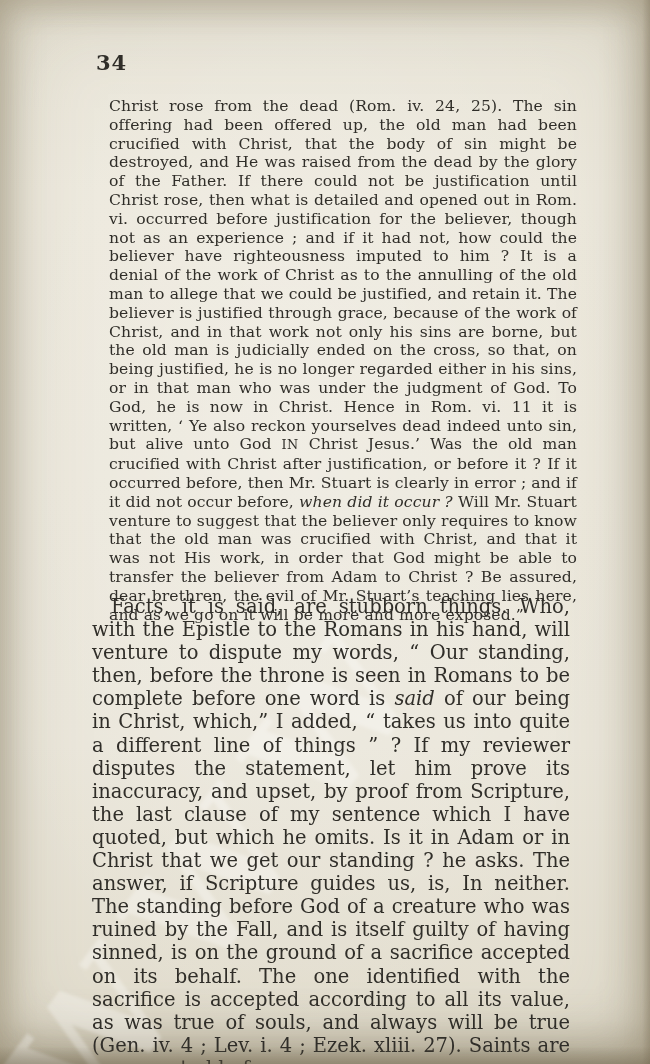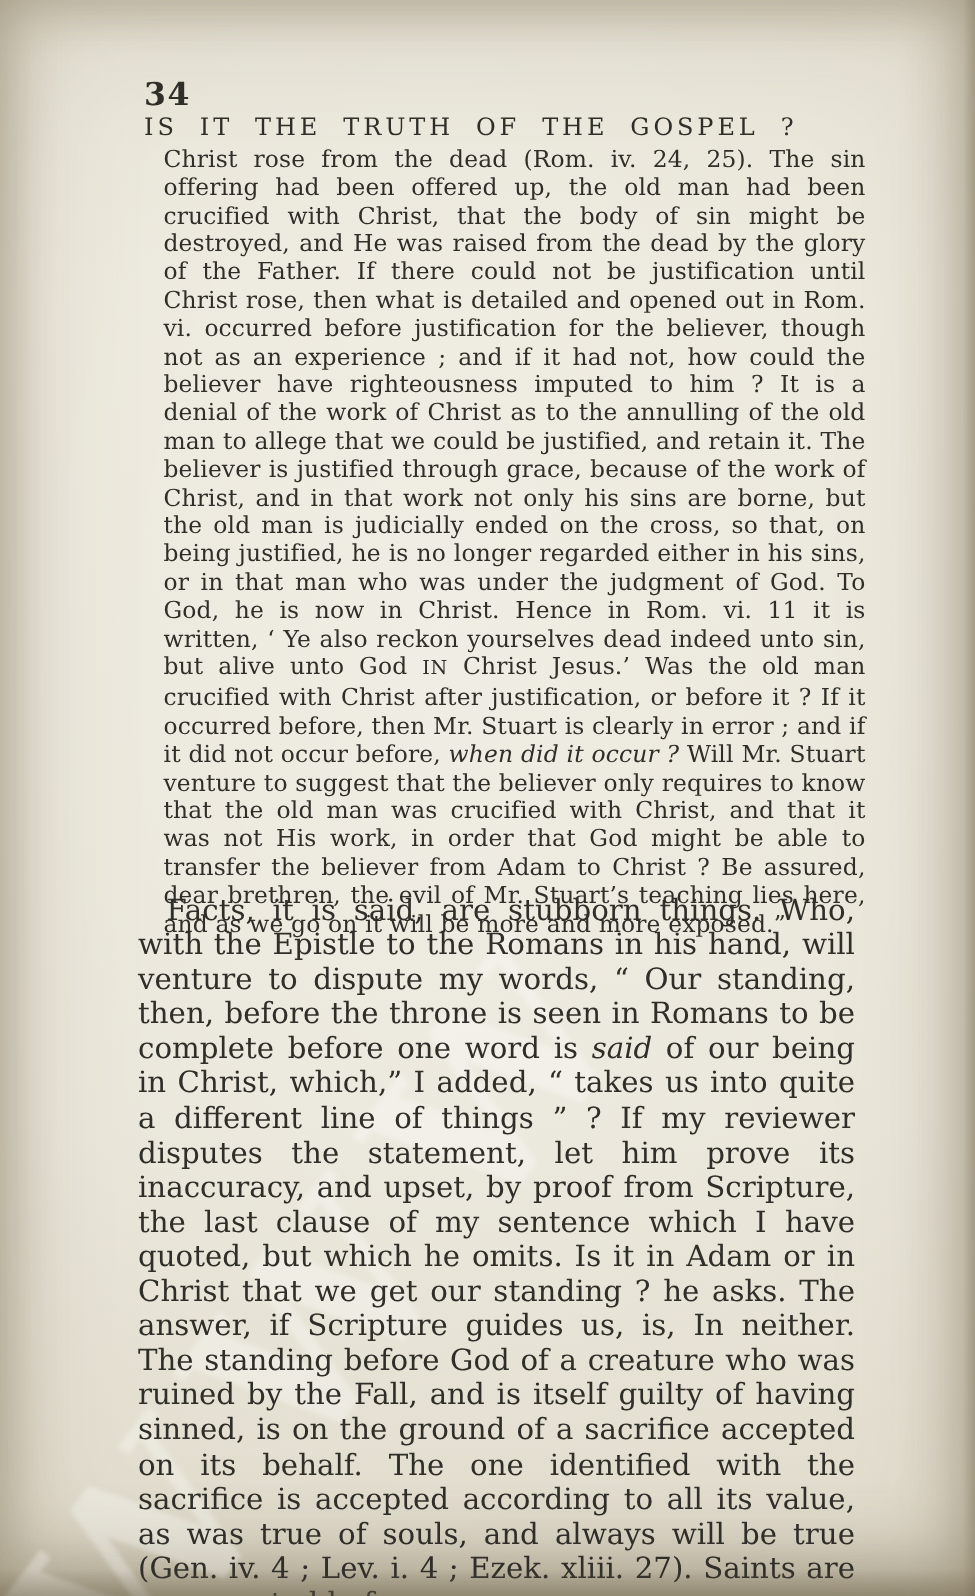--- a/index.html
+++ b/index.html
@@ -26,21 +26,20 @@
       inset 0 14px 28px rgba(140,128,100,0.16);
     color: #302e29;
   }
   .running-head {
     position: absolute;
     top: 50px;
     left: 96px;
     width: 462px;
     display: flex;
     align-items: baseline;
-    flex-direction: column;
   }
   .page-num {
     font-size: 21px;
     font-weight: bold;
     letter-spacing: 1px;
     min-width: 62px;
   }
   .running-title {
     flex: 1;
     text-align: center;
@@ -105,21 +104,20 @@
 </style>
 </head>
 <body>
 
 <div class="page">
 
   <div class="watermark">WWW</div>
 
   <header class="running-head">
     <span class="page-num">34</span>
-    <span class="running-title">IS IT THE TRUTH OF THE GOSPEL ?</span>
   </header>
 
   <section class="quote"><span>Christ rose from the dead (Rom. iv. 24, 25).  The sin offering had been offered up, the old man had been crucified with Christ, that the body of sin might be destroyed, and He was raised from the dead by the glory of the Father.  If there could not be justification until Christ rose, then what is detailed and opened out in Rom. vi. occurred before justification for the believer, though not as an experience ; and if it had not, how could the believer have righteousness imputed to him ?  It is a denial of the work of Christ as to the annulling of the old man to allege that we could be justified, and retain it.  The believer is justified through grace, because of the work of Christ, and in that work not only his sins are borne, but the old man is judicially ended on the cross, so that, on being justified, he is no longer regarded either in his sins, or in that man who was under the judgment of God.  To God, he is now in Christ.  Hence in Rom. vi. 11 it is written, ‘ Ye also reckon yourselves dead indeed unto sin, but alive unto God </span><span class="smallcaps">IN</span><span> Christ Jesus.’  Was the old man crucified with Christ after justification, or before it ?  If it occurred before, then Mr. Stuart is clearly in error ; and if it did not occur before, </span><i>when did it occur ?</i><span>  Will Mr. Stuart venture to suggest that the believer only requires to know that the old man was crucified with Christ, and that it was not His work, in order that God might be able to transfer the believer from Adam to Christ ?  Be assured, dear brethren, the evil of Mr. Stuart’s teaching lies here, and as we go on it will be more and more exposed.”</span></section>
 
   <section class="main-para"><span>Facts, it is said, are stubborn things.  Who, with the Epistle to the Romans in his hand, will venture to dispute my words, “ Our standing, then, before the throne is seen in Romans to be complete before one word is </span><i>said</i><span> of our being in Christ, which,” I added, “ takes us into quite a different line of things ” ?  If my reviewer disputes the statement, let him prove its inaccuracy, and upset, by proof from Scripture, the last clause of my sentence which I have quoted, but which he omits.  Is it in Adam or in Christ that we get our standing ? he asks.  The answer, if Scripture guides us, is, In neither.  The standing before God of a creature who was ruined by the Fall, and is itself guilty of having sinned, is on the ground of a sacrifice accepted on its behalf.  The one identified with the sacrifice is accepted according to all its value, as was true of souls, and always will be true (Gen. iv. 4 ; Lev. i. 4 ;  Ezek. xliii. 27).  Saints are represented before</span></section>
 
   <div class="right-edge"></div>
   <div class="bottom-edge"></div>
 
 </div>

